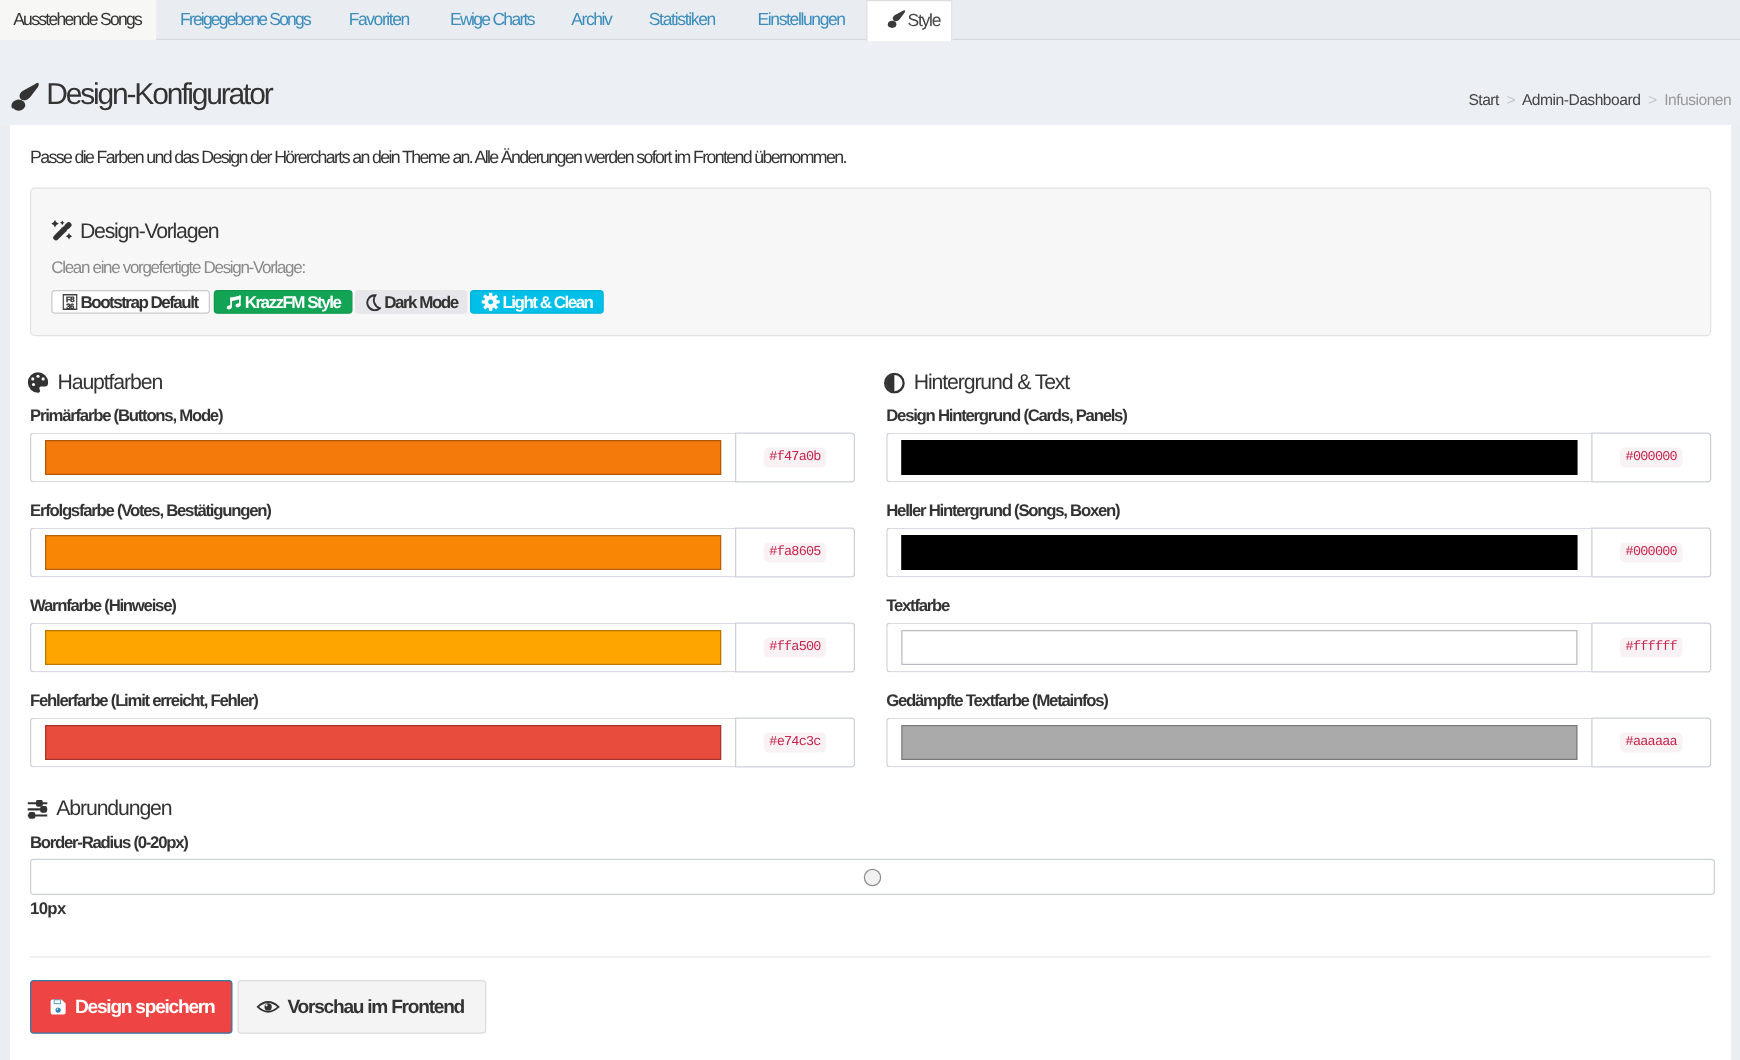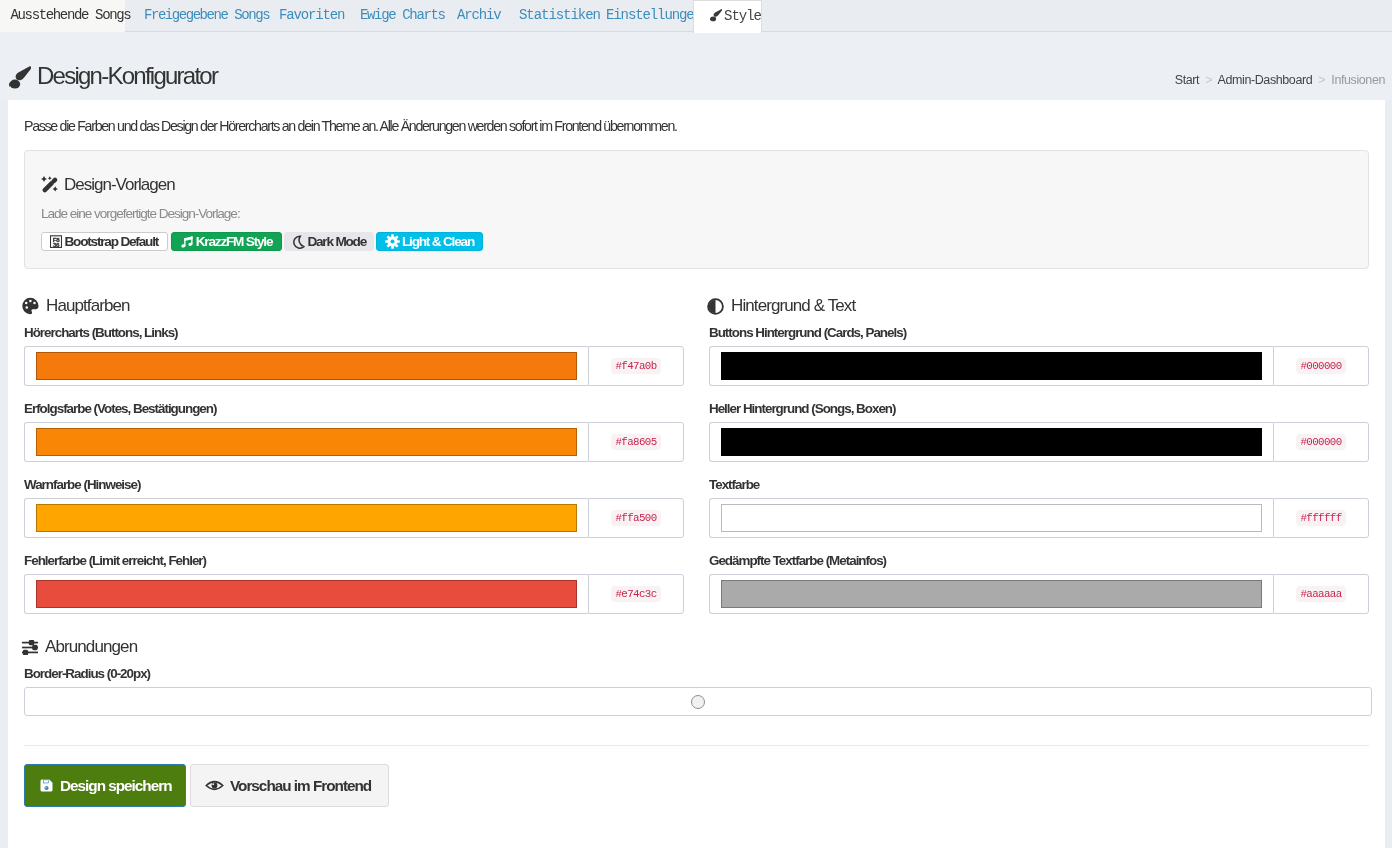--- a/index.html
+++ b/index.html
@@ -15,21 +15,21 @@
 .nav {
   height:32px; background:#e9ecf0;
   border-bottom:1px solid #d7dade;
   position:relative;
 }
 .nav a {
   position:absolute; top:0; height:32px;
   display:flex; align-items:center;
   padding-bottom:3px;
   font-size:14px; letter-spacing:-0.6px;
-  color:#3c8dbc; text-decoration:none; white-space:nowrap;font-family:Liberation Mono, monospace;
+  color:#3c8dbc; text-decoration:none; white-space:nowrap;
 }
 .nav a.first { background:#f7f7f5; color:#343434; }
 .nav a.style-tab {
   background:#fff; color:#444; height:33px;
   border:1px solid #ddd; border-bottom:0;
   z-index:2;
 }
 .nav a.style-tab svg { margin-right:2px; }
 
 .band { height:68px; position:relative; background:#ecf0f4;padding-left:32px; }
@@ -118,21 +118,21 @@
 }
 .px-label { font-size:13.4px; font-weight:700; letter-spacing:-0.5px; margin-top:1px; line-height:19px; }
 hr.sep-line { border:0; border-top:1px solid #e9e9e9; margin:29px 0 0 0; }
 
 .actions { margin-top:18px; display:flex; }
 .btn-lg {
   height:43px; padding:0 0 0 14px; justify-content:flex-start; font-size:15.3px; letter-spacing:-1.0px; font-weight:700;
   margin-right:4.5px;
 }
 .btn-lg svg { margin-right:6px; }
-.btn-primary { background:#4d7c0f; border-color:#2e7aa8; color:#fff; }
+.btn-primary { background:#ef4444; border-color:#2e7aa8; color:#fff; }
 .btn-light { background:#f4f4f4; border-color:#dcdcdc; color:#333; }
 </style>
 </head>
 <body>
 <div class="nav">
   <a class="first" href="#" style="left:0;width:125px;padding-left:10.5px;letter-spacing:-1.35px">Ausstehende Songs</a>
   <a href="#" style="left:144px;letter-spacing:-1.45px">Freigegebene Songs</a>
   <a href="#" style="left:279px;letter-spacing:-1.15px">Favoriten</a>
   <a href="#" style="left:360px;letter-spacing:-1.35px">Ewige Charts</a>
   <a href="#" style="left:457px;letter-spacing:-1.15px">Archiv</a>
@@ -170,21 +170,21 @@
             <path d="M3.8 14.1 L10.5 7.4" stroke-linecap="round"></path>
             <path d="M12.7 5.2 L14.0 3.9" stroke-linecap="round"></path>
           </g>
           <g fill="#333">
             <path d="M3.0 -0.10000000000000009 Q3.6 2.3 6.0 2.9 Q3.6 3.5 3.0 5.9 Q2.4 3.5 0.0 2.9 Q2.4 2.3 3.0 -0.10000000000000009 z"></path>
             <path d="M8.8 0.30000000000000027 Q9.180000000000001 1.8200000000000003 10.700000000000001 2.2 Q9.180000000000001 2.58 8.8 4.1 Q8.42 2.58 6.9 2.2 Q8.42 1.8200000000000003 8.8 0.30000000000000027 z"></path>
             <path d="M14.2 10.3 Q14.719999999999999 12.38 16.8 12.9 Q14.719999999999999 13.42 14.2 15.5 Q13.68 13.42 11.6 12.9 Q13.68 12.38 14.2 10.3 z"></path>
           </g>
         </svg>
       Design-Vorlagen</h4>
-    <p class="hint">Lade eine vorgefertigte Design-Vorlage:</p>
+    <p class="hint">Clean eine vorgefertigte Design-Vorlage:</p>
     <div class="tmpl-row">
       <a class="btn btn-default" href="#" style="width:126.5px">
         <svg width="12" height="13" viewBox="0 0 12 13">
             <rect x="0.5" y="0.8" width="11" height="11.6" fill="none" stroke="#333" stroke-width="1.1"></rect>
             <text x="6" y="6.5" text-anchor="middle" font-family="Liberation Sans" font-size="6.2" font-weight="bold" letter-spacing="-0.4" fill="#333" stroke="#333" stroke-width="0.3">F8</text>
             <text x="6" y="12.1" text-anchor="middle" font-family="Liberation Sans" font-size="6.2" font-weight="bold" letter-spacing="-0.4" fill="#333" stroke="#333" stroke-width="0.3">36</text>
           </svg>
         Bootstrap Default</a>
       <a class="btn btn-green" href="#" style="width:111px;margin-right:2px">
         <svg width="14" height="13" viewBox="0 0 14 13">
@@ -227,21 +227,21 @@
             <path fill="#333" d="M8.3 0.8 a8 8.2 0 1 0 0 16.4 c1.6 0 2.2-1.4 1.5-2.5 c-0.8-1.2-0.3-2.5 1.1-2.5 h3 c1.8 0 2.6-1.2 2.6-3.2 a8.2 8.2 0 0 0-8.2-8.2 z"></path>
             <g fill="#fff">
               <circle cx="8.4" cy="4" r="1.25"></circle>
               <circle cx="4.2" cy="6.1" r="1.25"></circle>
               <circle cx="12.5" cy="6.1" r="1.25"></circle>
               <circle cx="4.8" cy="10.6" r="1.25"></circle>
             </g>
           </svg>
         Hauptfarben</div>
       <div class="fgroup">
-        <label>Hörercharts (Buttons, Links)</label>
+        <label>Primärfarbe (Buttons, Mode)</label>
         <div class="igroup">
             <div class="cbox">
               <div class="swatch" style="background:#f47a0b"></div>
             </div>
             <div class="addon">
               <code>#f47a0b</code>
             </div>
           </div>
       </div>
       <div class="fgroup">
@@ -279,21 +279,21 @@
       </div>
     </div>
     <div class="col">
       <div class="sec-h">
         <svg width="17" height="17" viewBox="0 0 17 17">
             <circle cx="8.5" cy="8.5" r="7.4" fill="none" stroke="#333" stroke-width="1.8"></circle>
             <path d="M8.5 1.8 a6.7 6.7 0 0 0 0 13.4 z" fill="#333"></path>
           </svg>
         Hintergrund &amp; Text</div>
       <div class="fgroup">
-        <label>Buttons Hintergrund (Cards, Panels)</label>
+        <label>Design Hintergrund (Cards, Panels)</label>
         <div class="igroup">
             <div class="cbox">
               <div class="swatch" style="background:#000"></div>
             </div>
             <div class="addon">
               <code>#000000</code>
             </div>
           </div>
       </div>
       <div class="fgroup">
@@ -343,20 +343,21 @@
             <rect x="11" y="5.6" width="3.8" height="3.8" rx="0.8"></rect>
             <rect x="1.6" y="10.5" width="3.8" height="3.8" rx="0.8"></rect>
           </g>
         </svg>
       Abrundungen</div>
     <div class="fgroup" style="margin-bottom:0">
       <label>Border-Radius (0-20px)</label>
       <div class="range-box">
           <div class="thumb"></div>
         </div>
+      <div class="px-label">10px</div>
     </div>
   </div>
 
   <hr class="sep-line">
 
   <div class="actions">
     <a class="btn btn-lg btn-primary" href="#" style="width:161.5px">
       <svg width="15" height="15" viewBox="0 0 15 15">
           <path fill="#fff" d="M1.5 3 q0-1.5 1.5-1.5 h7.2 l3.3 3.3 v7.2 q0 1.5-1.5 1.5 H3 q-1.5 0-1.5-1.5 z"></path>
           <rect x="4" y="1.5" width="5.6" height="3.8" fill="#3587b8"></rect>

